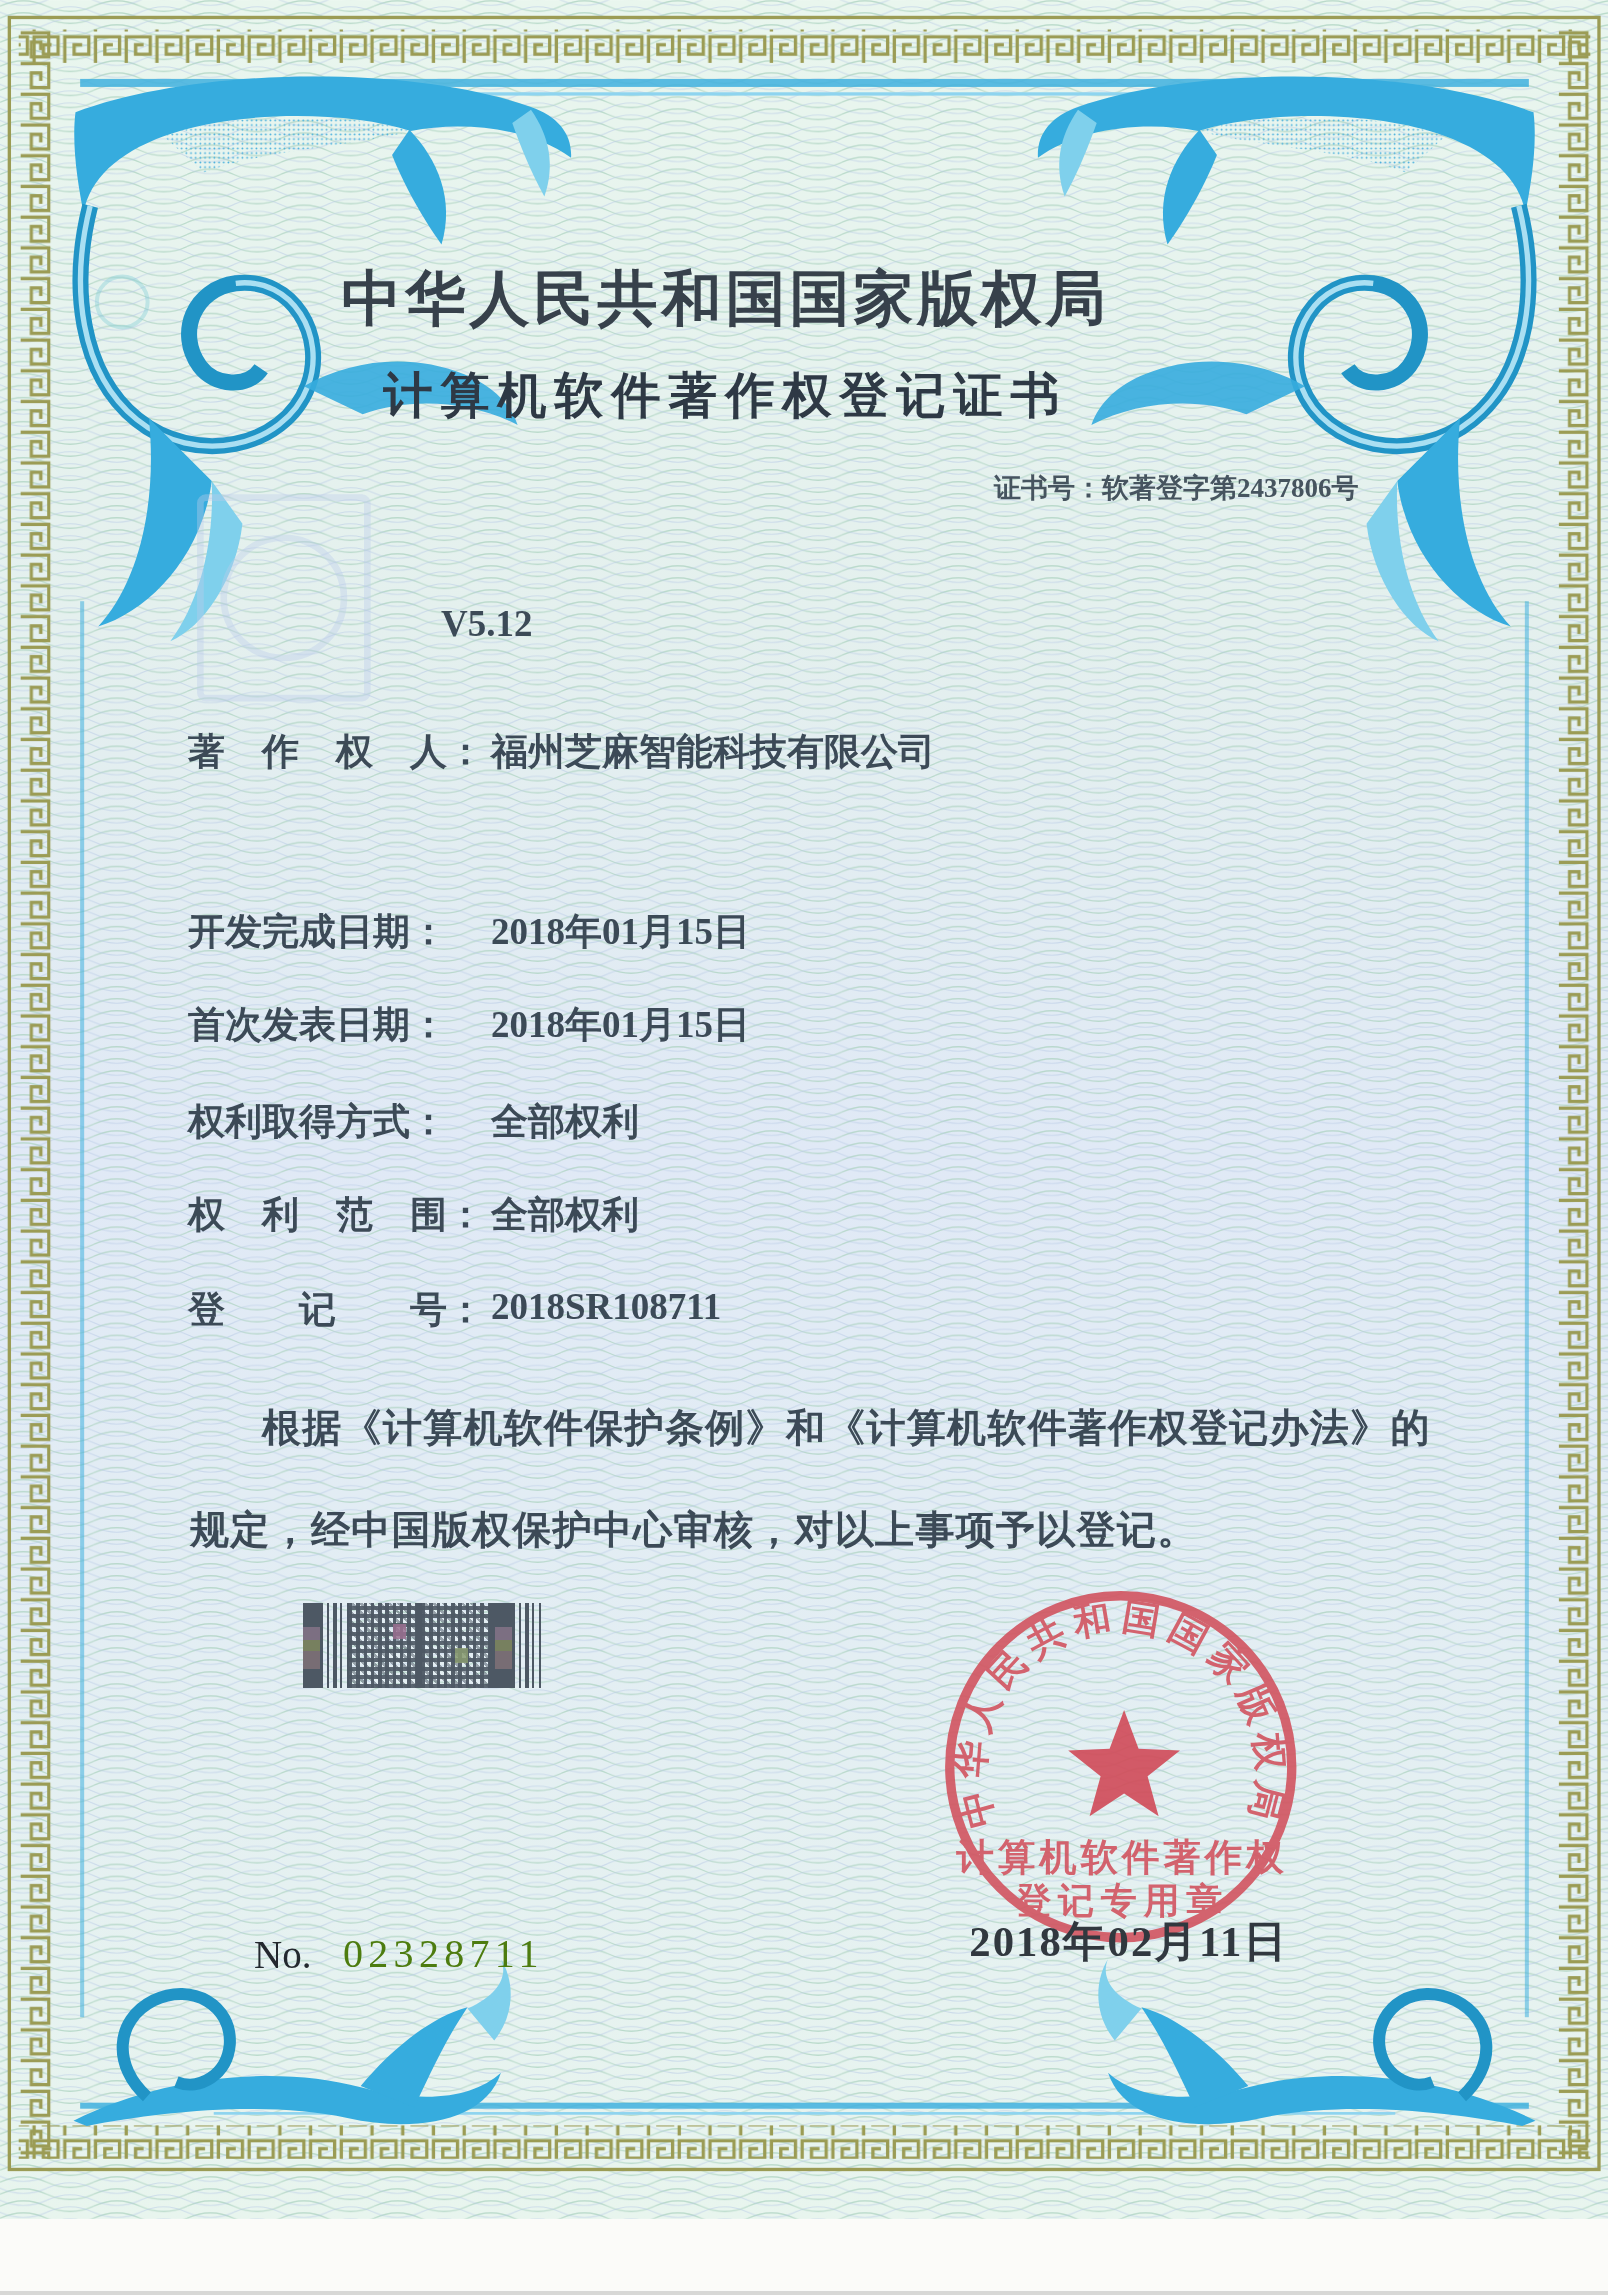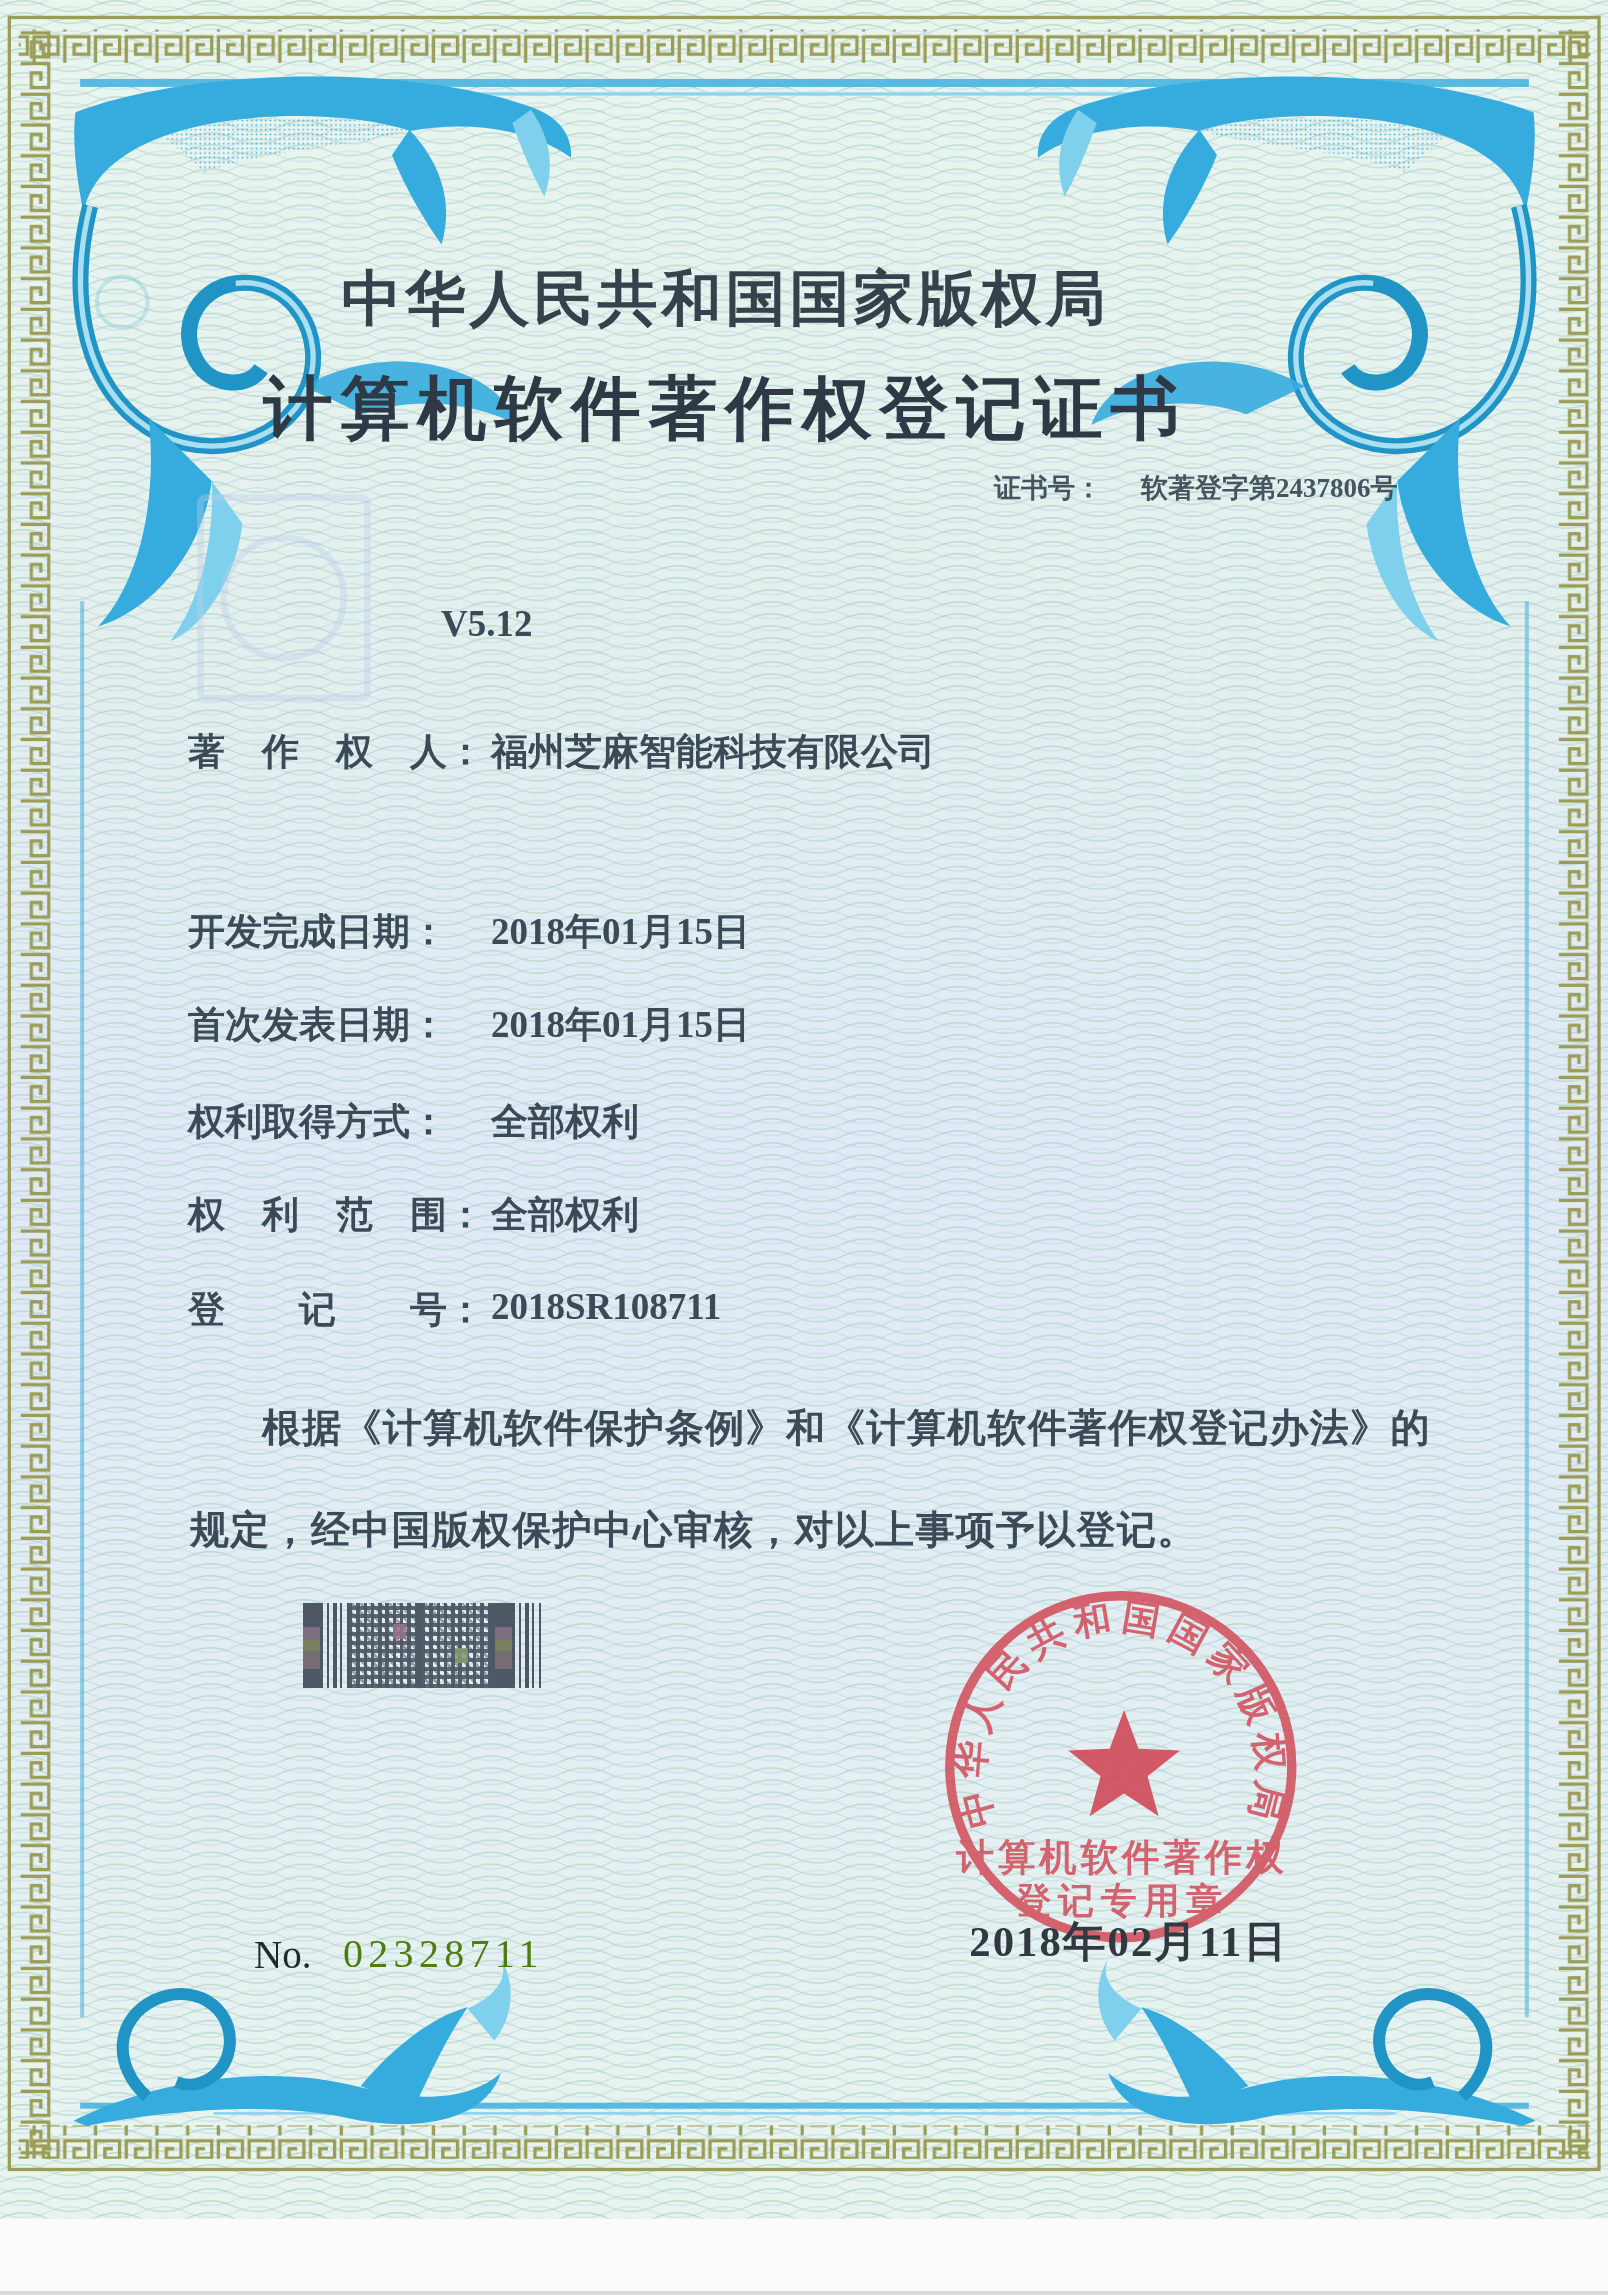--- a/index.html
+++ b/index.html
@@ -3,24 +3,24 @@
 <meta charset="utf-8">
 <style>
   html,body{margin:0;padding:0;background:#ffffff;}
   .page{position:relative;width:1609px;height:2295px;background:#ffffff;overflow:hidden;
         font-family:"Liberation Serif","DejaVu Serif",serif;}
   .paper{position:absolute;left:0;top:0;width:1451px;height:2219px;}
   .bg{position:absolute;left:0;top:0;z-index:0;}
   .txt{position:absolute;z-index:2;color:#3c4a57;white-space:nowrap;}
   .authority{left:0;right:0;top:259px;text-align:center;font-size:60px;font-weight:700;
              letter-spacing:4px;color:#37414b;}
-  .cert-title{left:0;right:0;top:363px;text-align:center;font-size:69px;font-weight:700;
+  .cert-title{left:0;right:0;top:363px;text-align:center;font-size:49px;font-weight:700;
               letter-spacing:8px;color:#2e3945;}
   .certno{left:994px;top:470px;font-size:27px;font-weight:700;color:#46545f;}
-  .certno .val{margin-left:39px;text-align:right;}
+  .certno .val{text-align:right;}
   .frow{left:188px;font-size:37px;font-weight:600;}
   .frow .fvalue{position:absolute;left:303px;top:0;}
   .fvalue2{left:441px;top:602px;font-size:37px;font-weight:600;}
   .stmt{font-size:39px;font-weight:600;letter-spacing:1.3px;}
   .serial-label{left:254px;top:1932px;font-size:39px;color:#23282e;font-weight:400;}
   .serial-num{left:343px;top:1930px;font-size:40px;color:#4d7c0f;letter-spacing:5.3px;font-weight:500;}
   
   .barcode{position:absolute;left:303px;top:1603px;width:238px;height:85px;z-index:2;display:flex;}
   .bc-bar{height:100%;}
   .bc-thick{width:17.4px;background:linear-gradient(180deg,#4d5864 0 28%,#7c6f82 28% 44%,#77805f 44% 56%,#786d74 56% 78%,#4d5864 78% 100%);}

